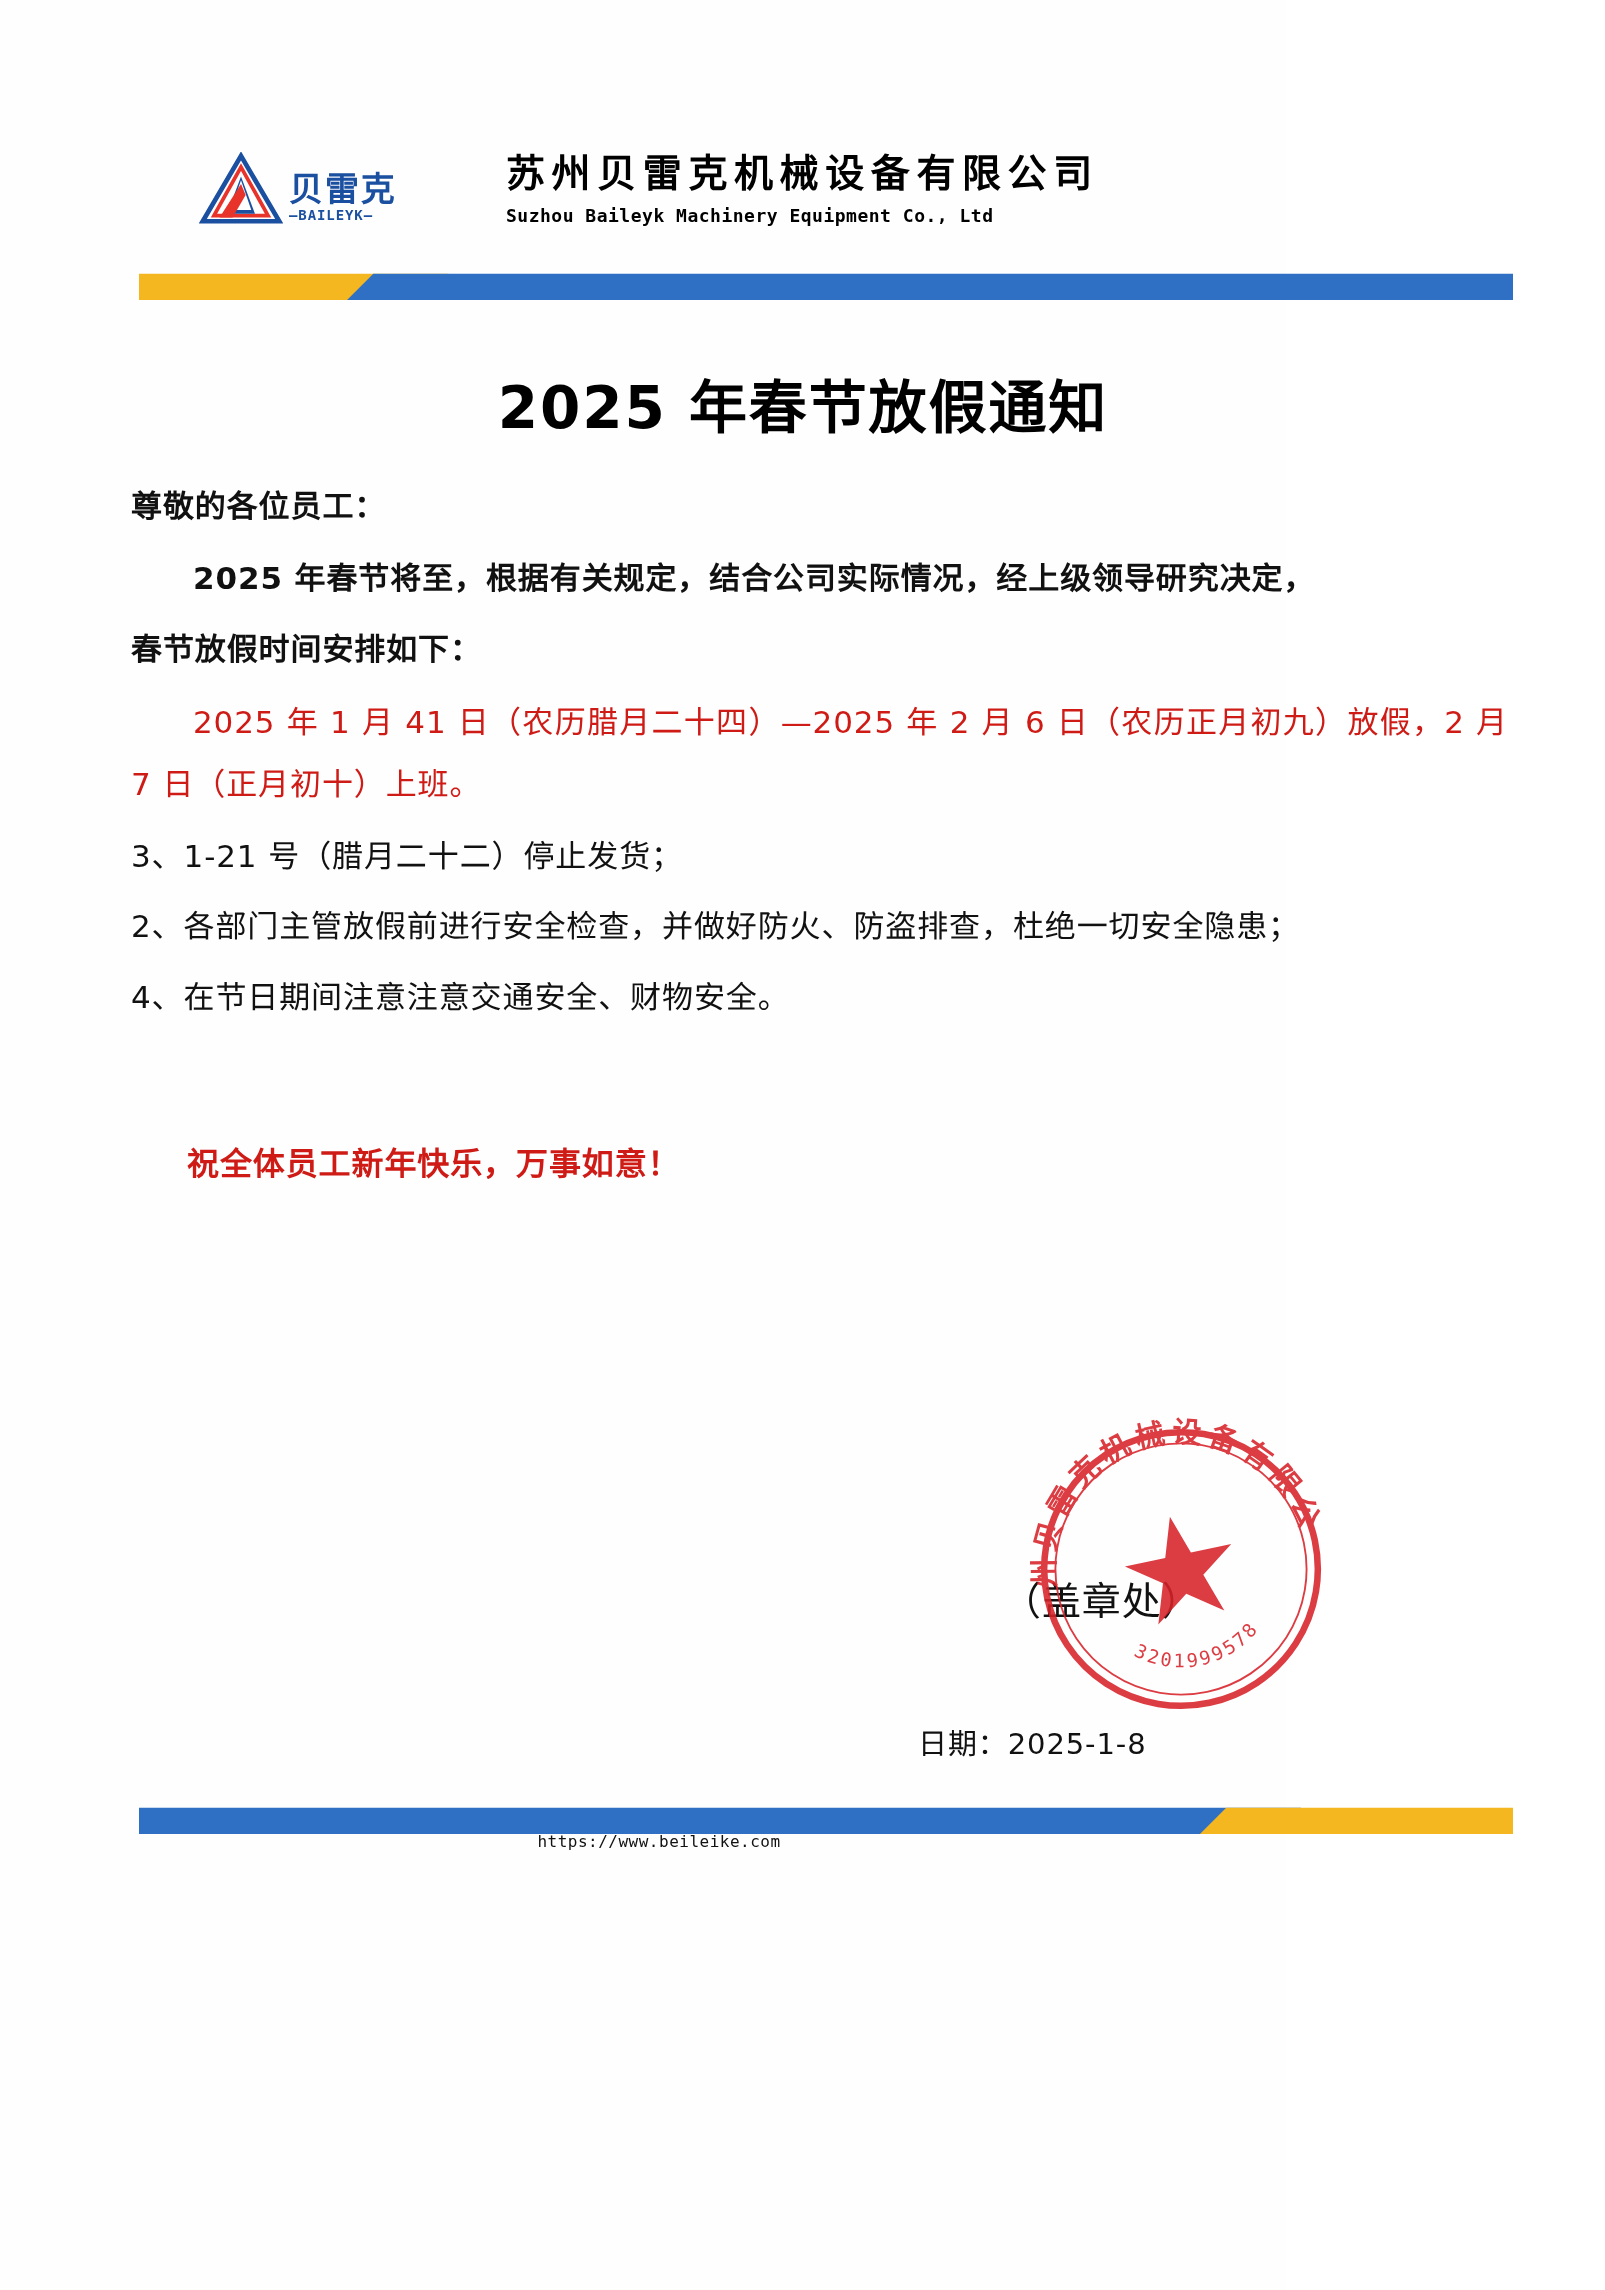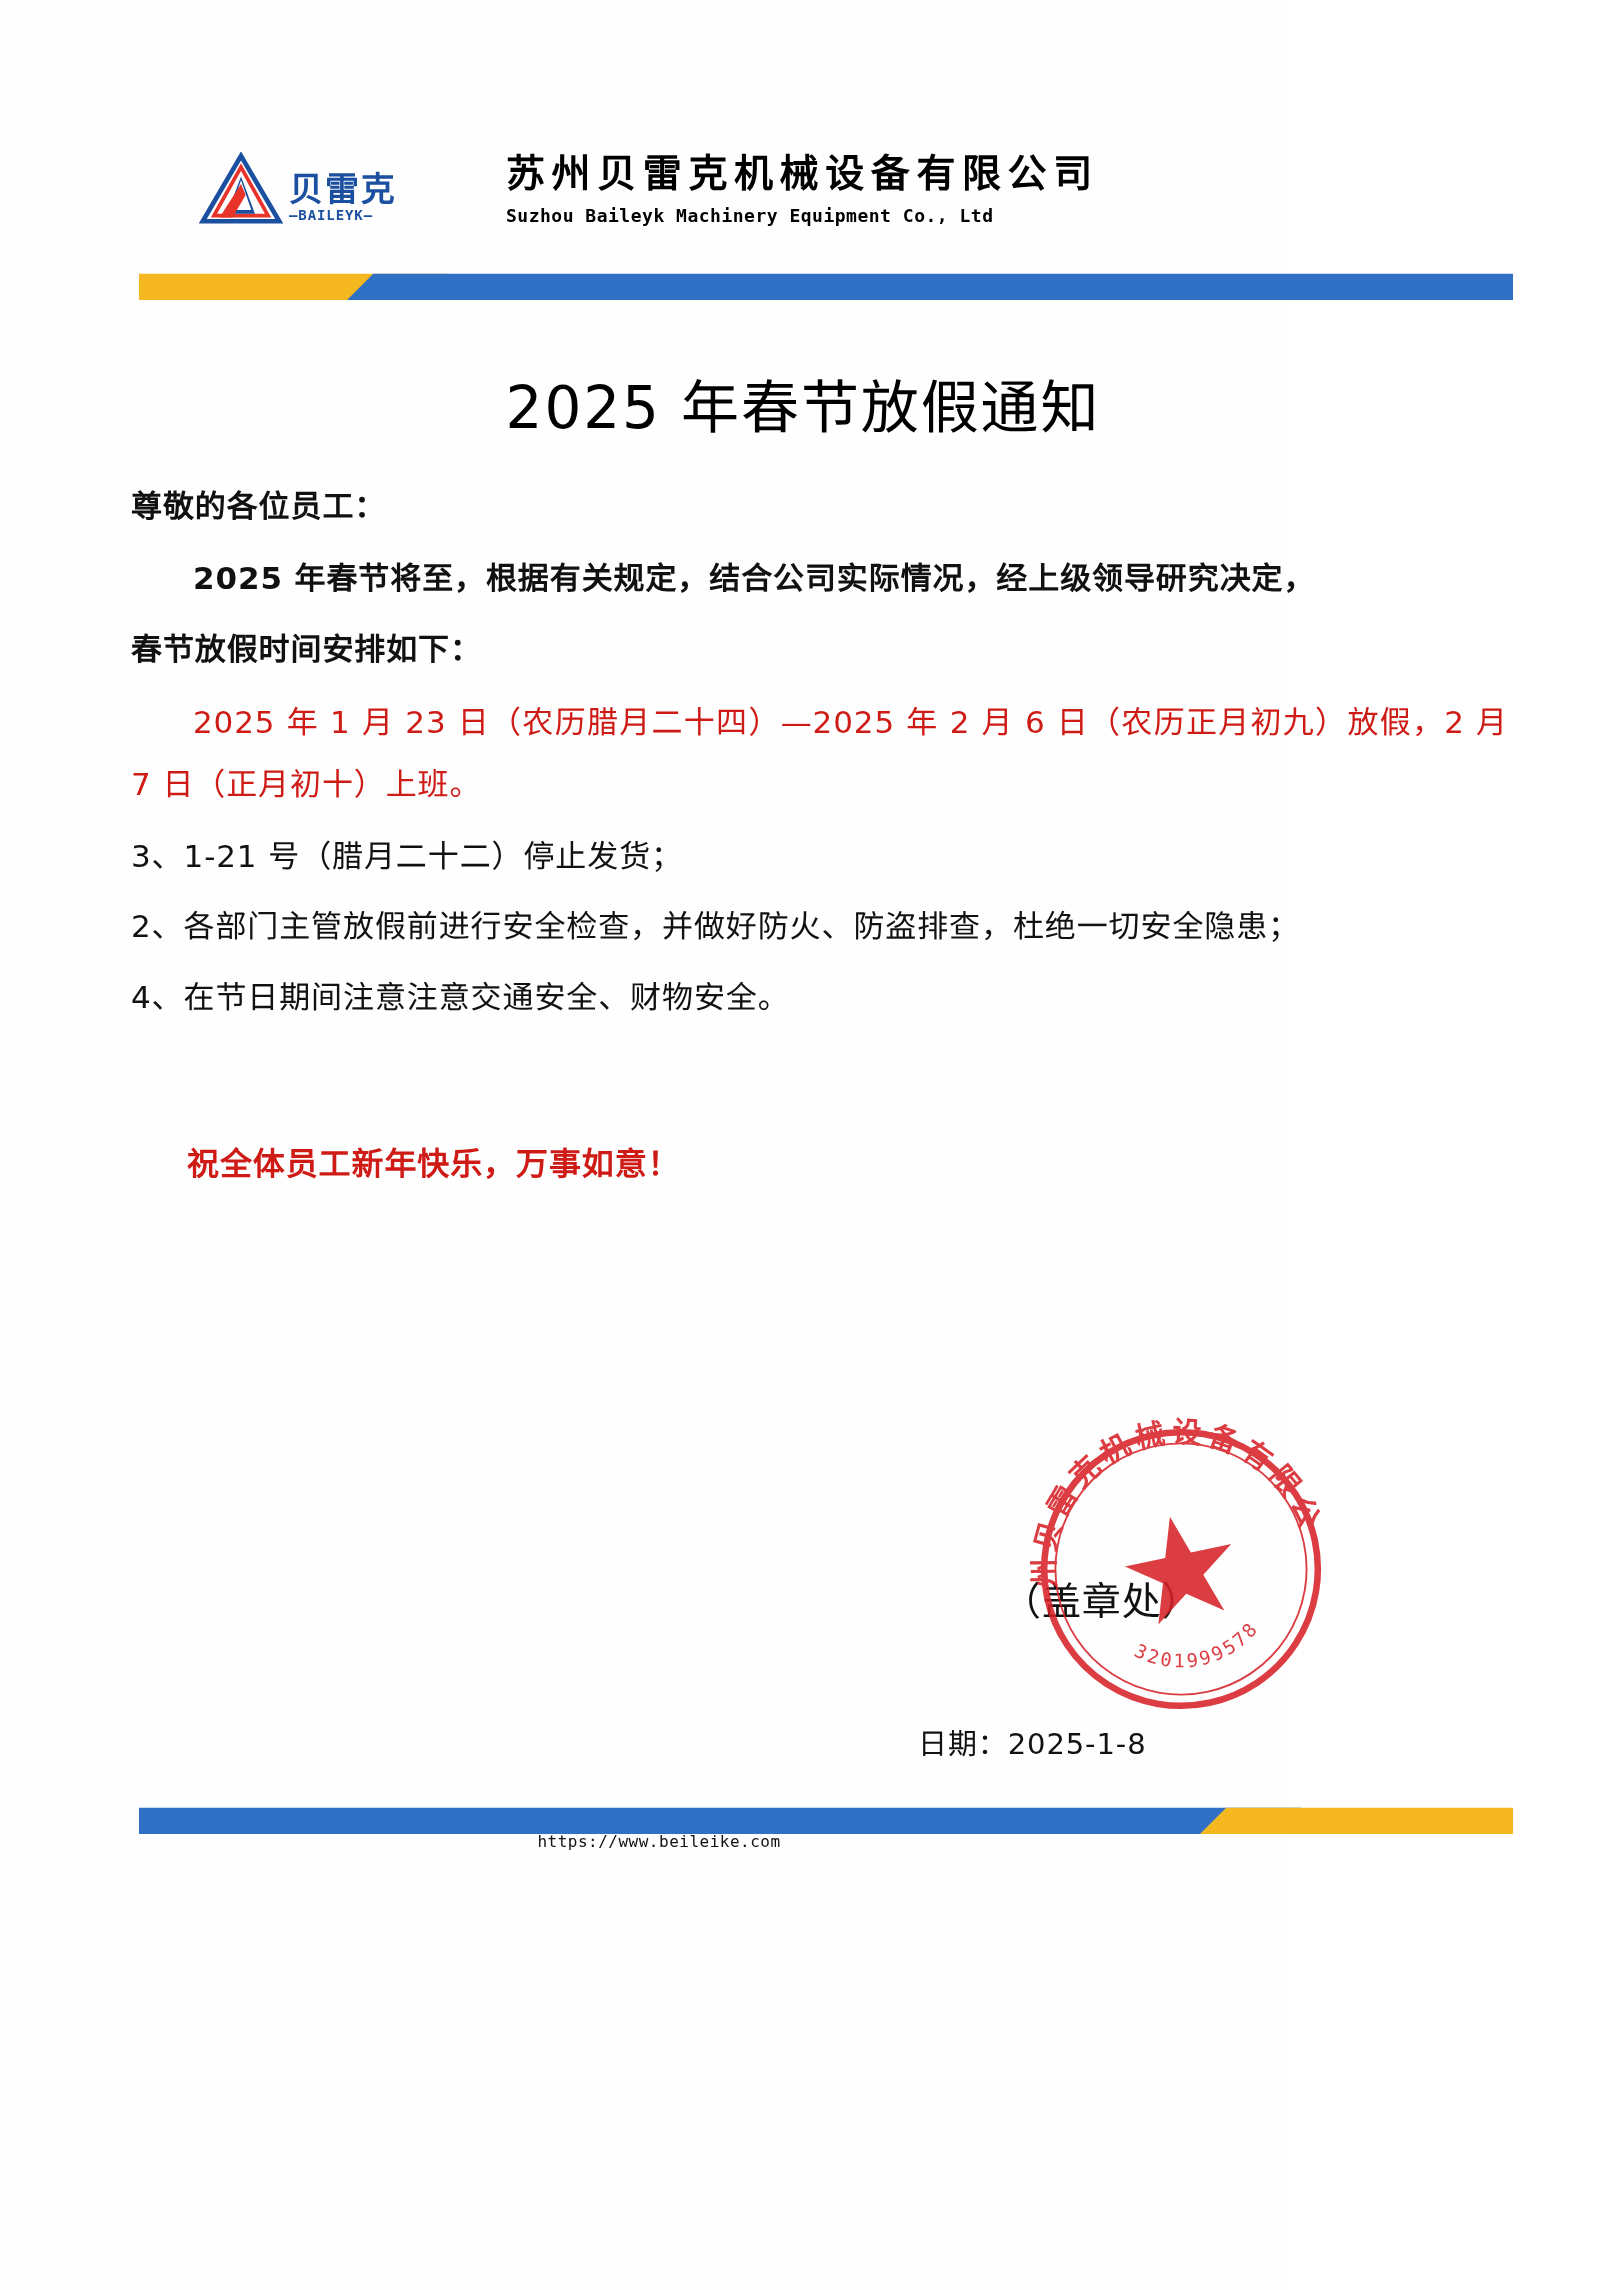--- a/index.html
+++ b/index.html
@@ -105,21 +105,21 @@
 
   
   .doc-title {
     position: absolute;
     left: 0;
     top: 361px;
     width: 1606px;
     text-align: center;
     font-family: "DejaVu Sans", sans-serif;
     font-size: 58px;
-    font-weight: normal;
+    font-weight: bold;
     letter-spacing: 1.9px;
     color: #000;
   }
 
   
   .body-area {
     position: absolute;
     left: 131px;
     top: 478px;
     width: 1377px;
@@ -244,21 +244,21 @@
     <polygon points="0,4 330,4 300,32 0,32" fill="#f5b720"></polygon>
     <polygon points="250,4 1466,4 1466,32 222,32" fill="#2f6fc4"></polygon>
   </svg>
 
   <div class="doc-title">2025 年春节放假通知</div>
 
   <div class="body-area">
     <p class="p bold salutation">尊敬的各位员工：</p>
     <p class="p bold indent para-justify">2025 年春节将至，根据有关规定，结合公司实际情况，经上级领导研究决定，</p>
     <p class="p bold">春节放假时间安排如下：</p>
-    <p class="p red indent para-justify">2025 年 1 月 23 日（农历腊月二十四）—2025 年 2 月 6 日（农历正月初九）放假，2 月 7 日（正月初十）上班。</p>
+    <p class="p red indent para-justify">2025 年 1 月 41 日（农历腊月二十四）—2025 年 2 月 6 日（农历正月初九）放假，2 月 7 日（正月初十）上班。</p>
     <p class="p para-justify">3、1-21 号（腊月二十二）停止发货；</p>
     <p class="p para-justify">2、各部门主管放假前进行安全检查，并做好防火、防盗排查，杜绝一切安全隐患；</p>
     <p class="p para-justify">4、在节日期间注意注意交通安全、财物安全。</p>
     <div class="greeting">祝全体员工新年快乐，万事如意！</div>
   </div>
 
   <div class="sign-area">
     <div class="seal-label">（盖章处）</div>
     <div class="sign-date">日期：2025-1-8</div>
   </div>

